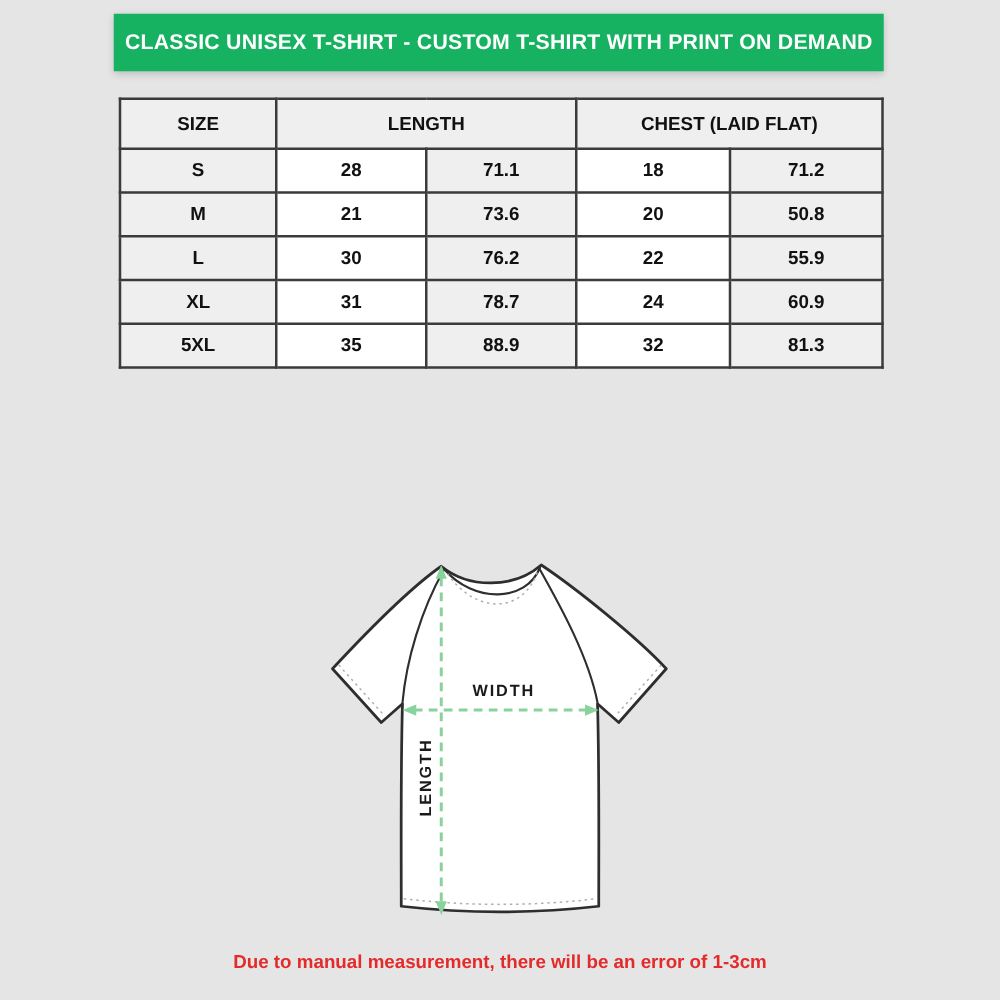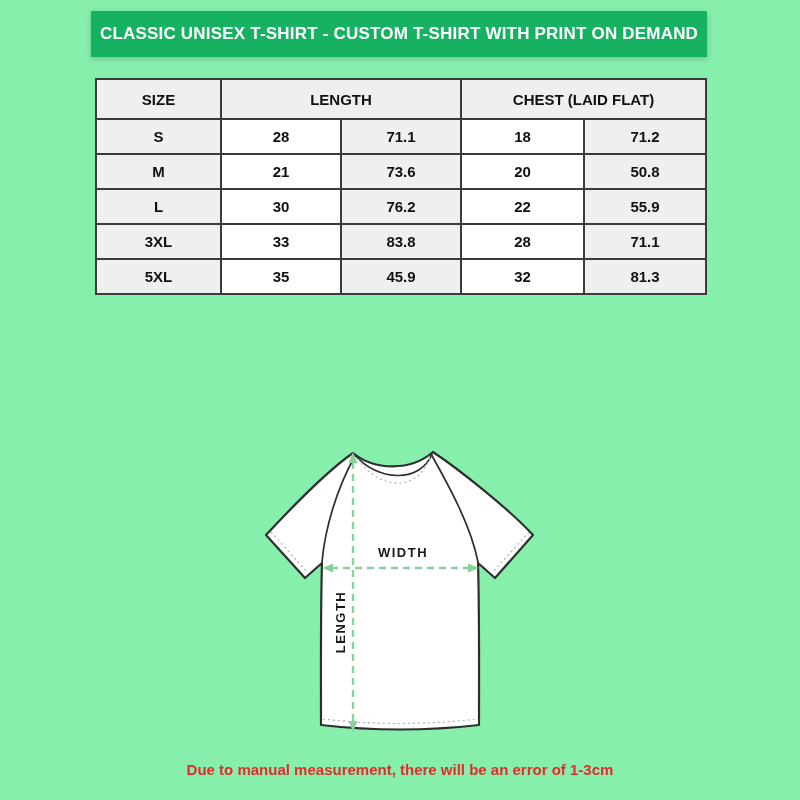--- a/index.html
+++ b/index.html
@@ -7,21 +7,21 @@
     --arrow:#8ad29c;
     --outline:#2e2e2e;
     --stitch:#b0b0b0;
     --red:#e32b2b;
     --shade:#efefef;
     --border:#3b3b3b;
   }
   *{margin:0;padding:0;box-sizing:border-box;}
   html,body{width:800px;height:800px;background:#ffffff;overflow:hidden;
     font-family:"Liberation Sans", sans-serif;}
-  .page{position:relative;width:800px;height:800px;background:#86efac;}
+  .page{position:relative;width:800px;height:800px;background:#e5e5e5;}
 
   .banner{
     position:absolute;left:91px;top:11px;width:616px;height:46px;
     background:var(--green);
     display:flex;align-items:center;justify-content:center;
     color:#ffffff;font-weight:bold;font-size:17px;letter-spacing:.2px;
     box-shadow:0 2px 6px rgba(0,0,0,.18);
     white-space:nowrap;
   }
 
@@ -96,30 +96,30 @@
           <td class="shade">50.8</td>
         </tr>
         <tr>
           <td class="shade">L</td>
           <td>30</td>
           <td class="shade">76.2</td>
           <td>22</td>
           <td class="shade">55.9</td>
         </tr>
         <tr>
-          <td class="shade">3XL</td>
-          <td>33</td>
-          <td class="shade">83.8</td>
-          <td>28</td>
-          <td class="shade">71.1</td>
+          <td class="shade">XL</td>
+          <td>31</td>
+          <td class="shade">78.7</td>
+          <td>24</td>
+          <td class="shade">60.9</td>
         </tr>
         <tr>
           <td class="shade">5XL</td>
           <td>35</td>
-          <td class="shade">45.9</td>
+          <td class="shade">88.9</td>
           <td>32</td>
           <td class="shade">81.3</td>
         </tr>
       </tbody>
   </table>
 
   <div class="tshirt-wrap">
     <svg width="310" height="300" viewBox="0 0 310 300">
 
       <path class="outline" d="M108,13

